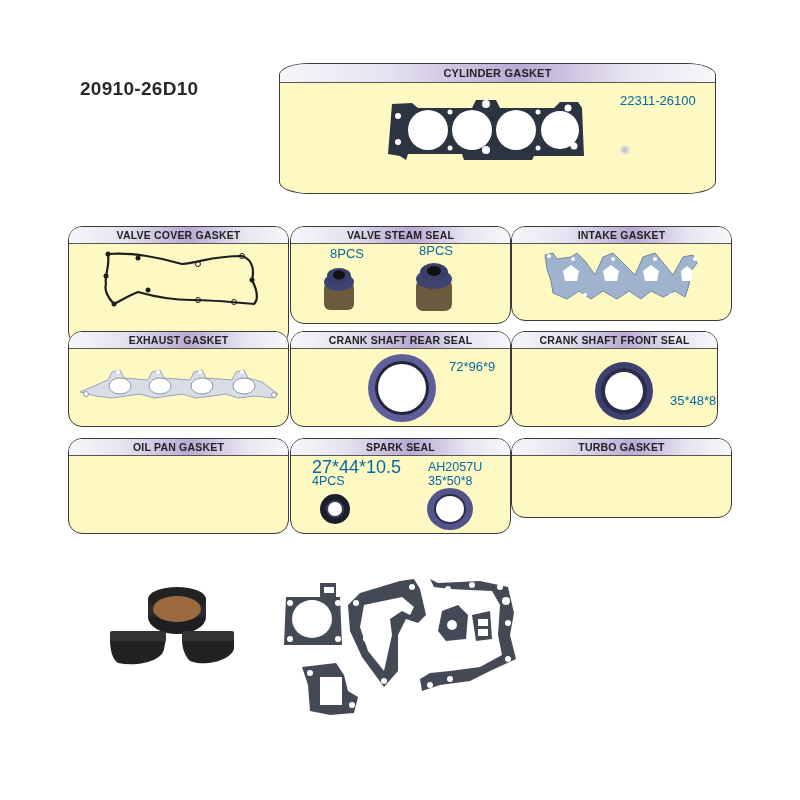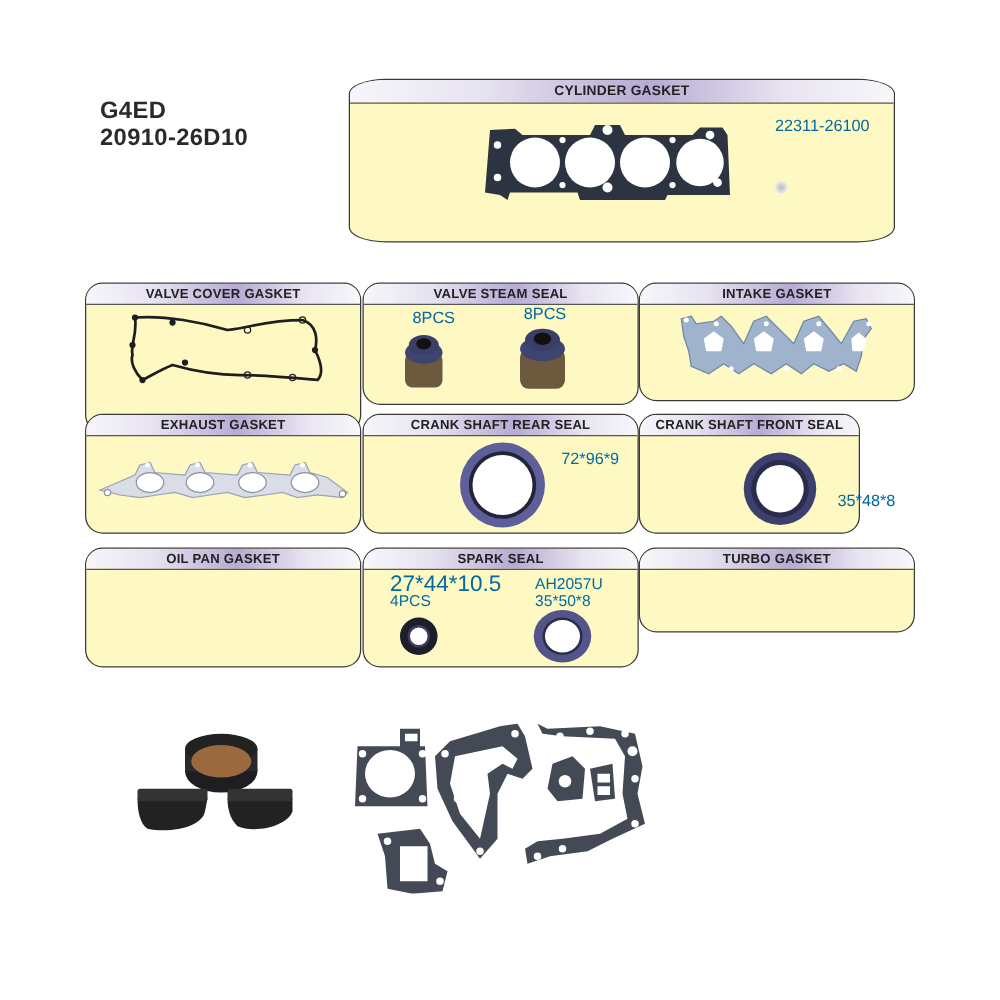--- a/index.html
+++ b/index.html
@@ -10,21 +10,20 @@
   .panel .hdr{height:16px;border-bottom:1.5px solid #555;background:linear-gradient(90deg,#f7f6fb 0%,#e6e2f0 25%,#b8aad4 55%,#e8e4f1 80%,#f8f7fb 100%);text-align:center;font-weight:bold;font-size:10.5px;line-height:16px;color:#222;letter-spacing:0.2px;white-space:nowrap;}
   .panel.cyl{border-radius:30px/12px;}
   .panel.cyl .hdr{height:18px;line-height:19px;font-size:11px;}
   .lbl{position:absolute;font-size:13px;color:#0369a1;line-height:14px;white-space:nowrap;}
   .art{position:absolute;}
 </style>
 </head>
 <body>
 
 <div class="title">
-  <div>G4ED</div>
   <div>20910-26D10</div>
 </div>
 
 <div class="panel cyl" style="left:279px;top:63px;width:437px;height:131px;">
   <div class="hdr">CYLINDER GASKET</div>
 </div>
 <div class="lbl" style="left:620px;top:94px;font-size:13px;">22311-26100</div>
 <svg class="art" style="left:384px;top:98px;" width="206" height="64" viewBox="0 0 206 64">
   <path d="M8,6 L28,5 L34,10 L88,10 L92,2 L112,2 L116,10 L170,10 L176,4 L194,4 L198,10 L200,58 L150,58 L148,62 L80,62 L78,56 L24,56 L22,62 L16,58 L4,56 Z" fill="#2c3442"></path>
   <circle cx="44" cy="32" r="20" fill="#fff"></circle>
@@ -118,21 +117,21 @@
 <div class="panel" style="left:290px;top:331px;width:221px;height:96px;">
   <div class="hdr">CRANK SHAFT REAR SEAL</div>
 </div>
 <div class="lbl" style="left:449px;top:360px;">72*96*9</div>
 <svg class="art" style="left:366px;top:352px;" width="72" height="72" viewBox="0 0 72 72">
   <circle cx="36" cy="36" r="34" fill="#5e5f9a"></circle>
   <circle cx="36" cy="36" r="27" fill="#22243a"></circle>
   <circle cx="36" cy="36" r="24" fill="#fff"></circle>
 </svg>
 
-<div class="panel" style="left:511px;top:331px;width:177px;height:96px;">
+<div class="panel" style="left:511px;top:331px;width:207px;height:96px;">
   <div class="hdr">CRANK SHAFT FRONT SEAL</div>
 </div>
 <div class="lbl" style="left:670px;top:358px;margin-top:36px;">35*48*8</div>
 <svg class="art" style="left:594px;top:361px;" width="60" height="60" viewBox="0 0 60 60">
   <circle cx="30" cy="30" r="29" fill="#3d3f6e"></circle>
   <circle cx="30" cy="30" r="23" fill="#2a2c4c"></circle>
   <circle cx="30" cy="30" r="19" fill="#fff"></circle>
 </svg>
 
 <div class="panel" style="left:68px;top:438px;width:221px;height:96px;">
@@ -150,21 +149,21 @@
   <circle cx="16" cy="16" r="15" fill="#1c1e2c"></circle>
   <circle cx="16" cy="16" r="9" fill="#3a3c5a"></circle>
   <circle cx="16" cy="16" r="7" fill="#fff"></circle>
 </svg>
 <svg class="art" style="left:426px;top:487px;" width="48" height="44" viewBox="0 0 48 44">
   <ellipse cx="24" cy="22" rx="23" ry="21" fill="#52548a"></ellipse>
   <ellipse cx="24" cy="22" rx="16" ry="15" fill="#2a2c48"></ellipse>
   <ellipse cx="24" cy="22" rx="14" ry="13" fill="#fff"></ellipse>
 </svg>
 
-<div class="panel" style="left:511px;top:438px;width:221px;height:68px;">
+<div class="panel" style="left:511px;top:438px;width:221px;height:80px;">
   <div class="hdr">TURBO GASKET</div>
 </div>
 
 <svg class="art" style="left:108px;top:585px;" width="130" height="85" viewBox="0 0 130 85">
   <ellipse cx="69" cy="32" rx="29" ry="17" fill="#1e1e22"></ellipse>
   <rect x="40" y="14" width="58" height="18" fill="#2a2a2e"></rect>
   <ellipse cx="69" cy="14" rx="29" ry="12" fill="#222"></ellipse>
   <ellipse cx="69" cy="24" rx="24" ry="13" fill="#9a6a3e"></ellipse>
   <path d="M2,54 L58,54 L56,64 C54,76 30,82 10,78 C4,74 2,64 2,54 Z" fill="#222"></path>
   <rect x="2" y="46" width="56" height="10" rx="2" fill="#333"></rect>

